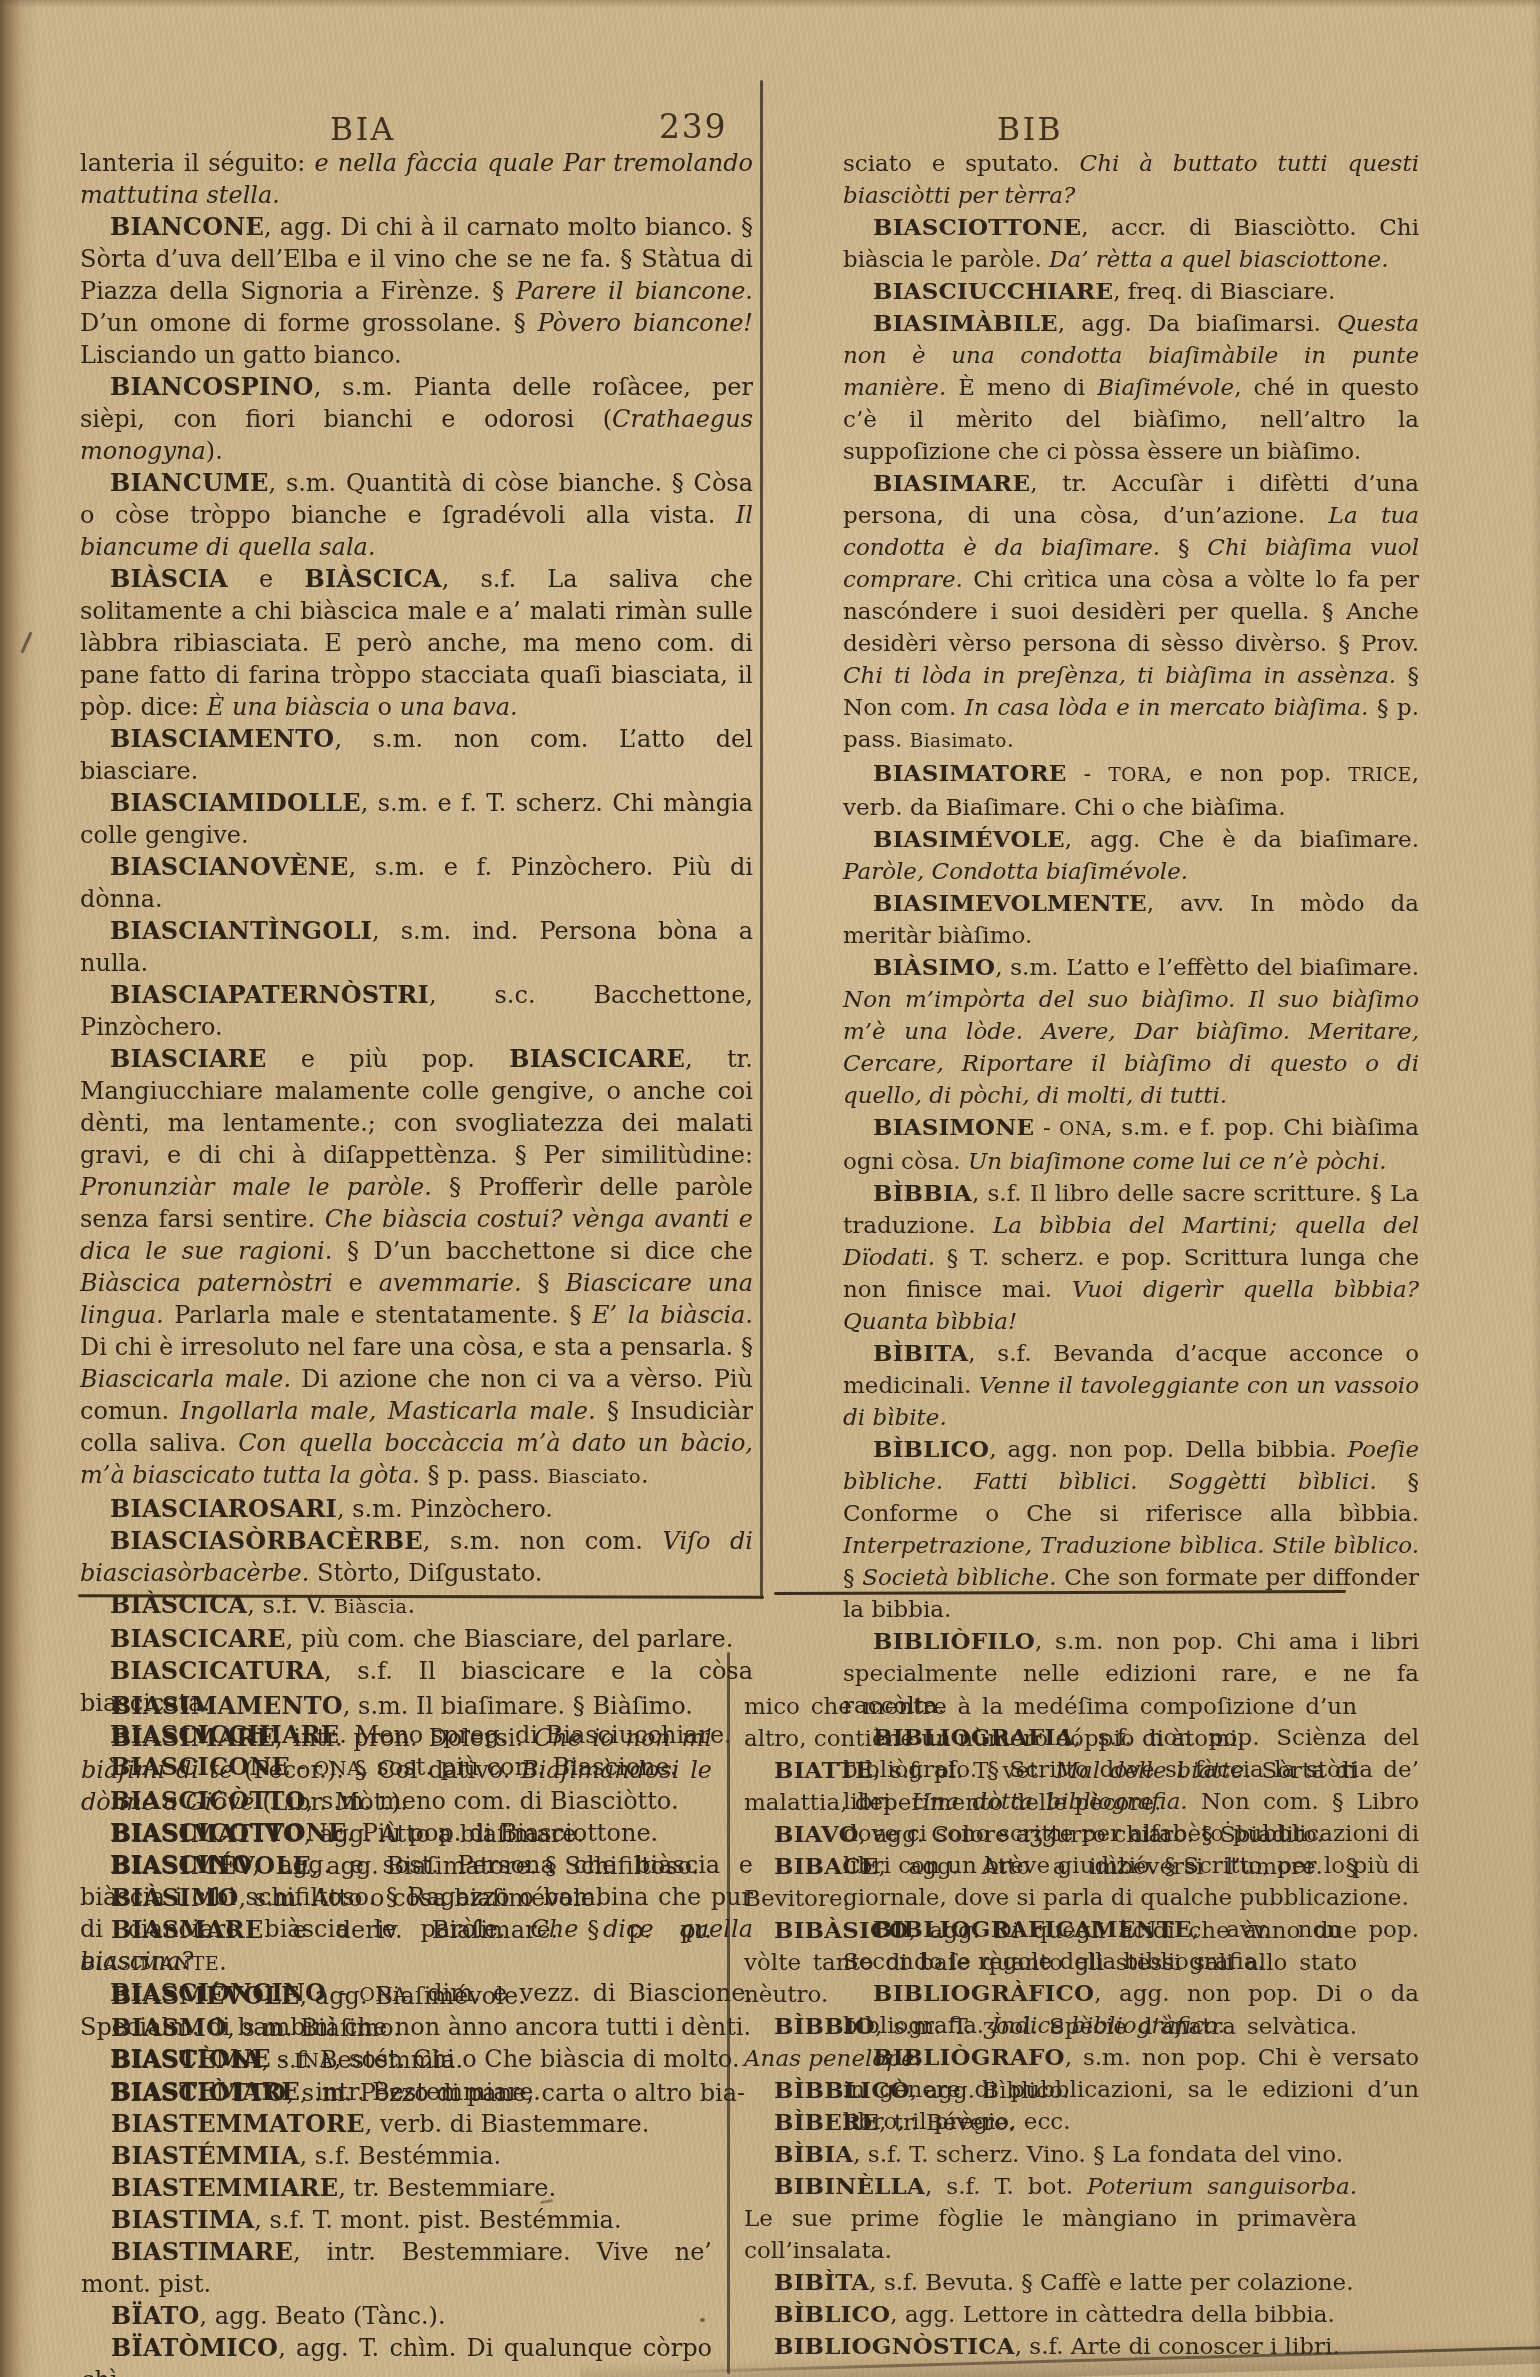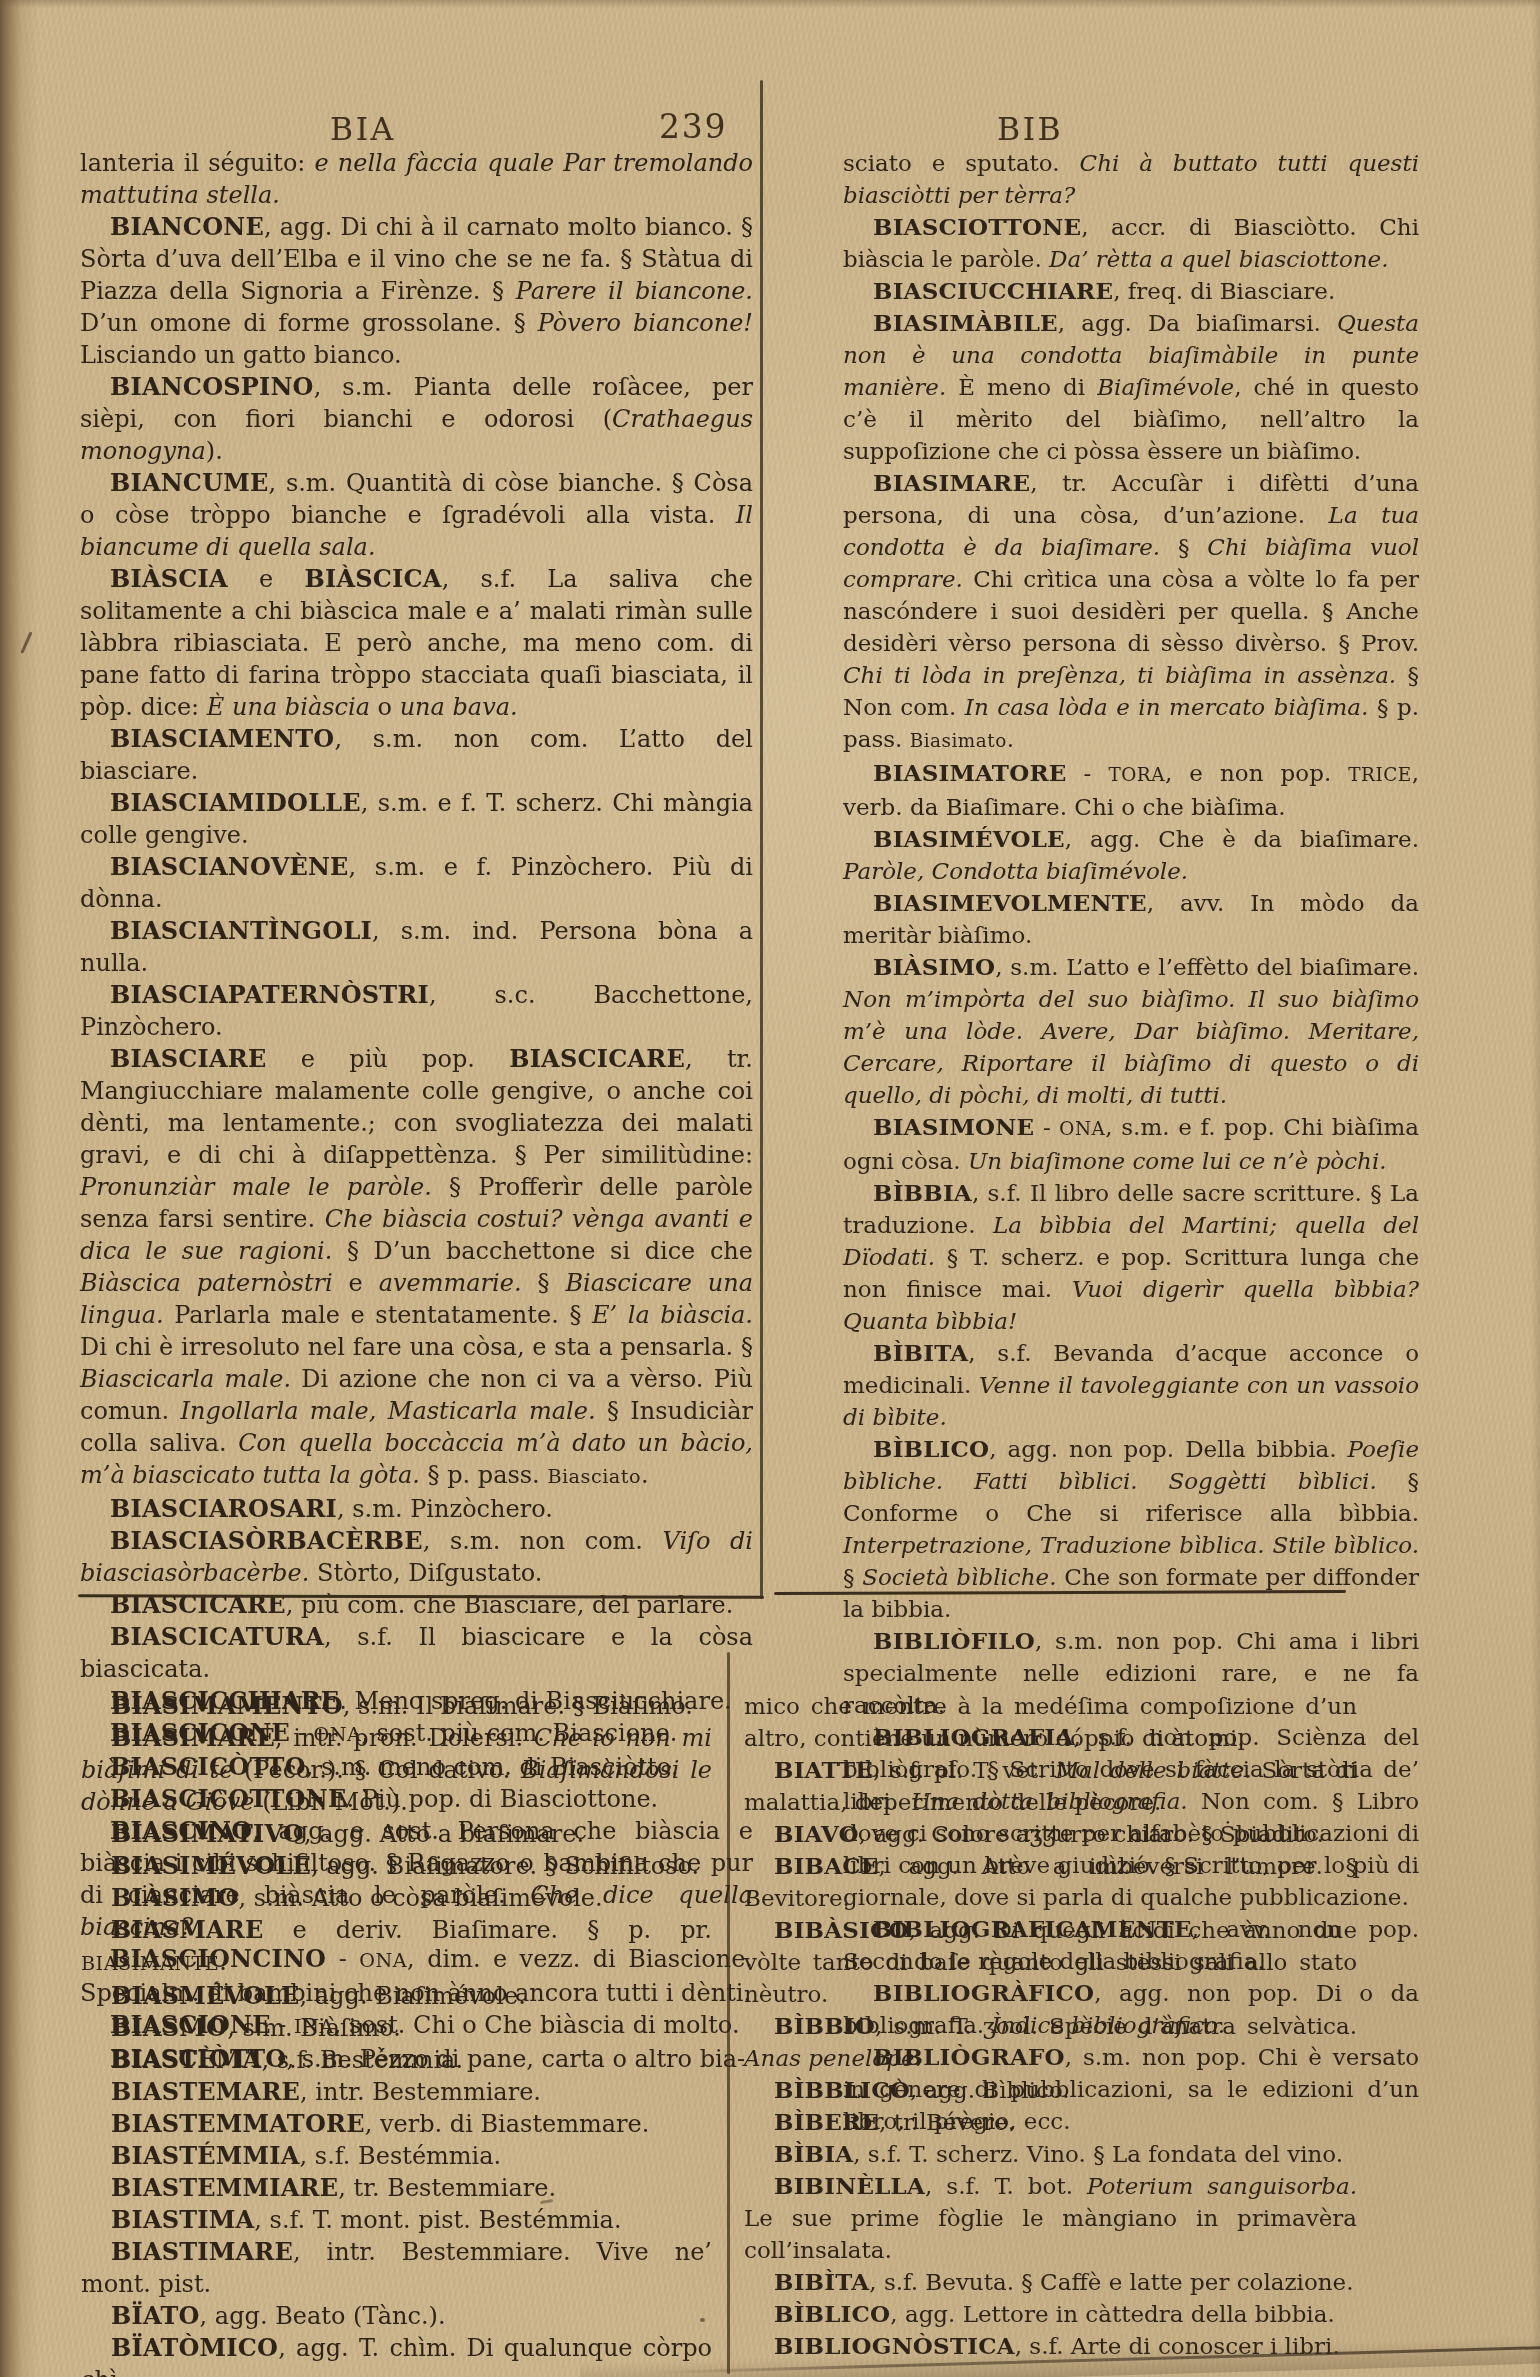--- a/index.html
+++ b/index.html
@@ -110,20 +110,21 @@
       <p class="entry"><span class="hw">BIANCUME</span><span class="rn">, s.m. Quantità di còse bianche. § Còsa o còse tròppo bianche e ſgradévoli alla vista. </span><span class="it">Il biancume di quella sala.</span></p>
       <p class="entry"><span class="hw">BIÀSCIA</span><span class="rn"> e </span><span class="hw">BIÀSCICA</span><span class="rn">, s.f. La saliva che solitamente a chi biàscica male e a’ malati rimàn sulle làbbra ribiasciata. E però anche, ma meno com. di pane fatto di farina tròppo stacciata quaſi biasciata, il pòp. dice: </span><span class="it">È una biàscia</span><span class="rn"> o </span><span class="it">una bava.</span></p>
       <p class="entry"><span class="hw">BIASCIAMENTO</span><span class="rn">, s.m. non com. L’atto del biasciare.</span></p>
       <p class="entry"><span class="hw">BIASCIAMIDOLLE</span><span class="rn">, s.m. e f. T. scherz. Chi màngia colle gengive.</span></p>
       <p class="entry"><span class="hw">BIASCIANOVÈNE</span><span class="rn">, s.m. e f. Pinzòchero. Più di dònna.</span></p>
       <p class="entry"><span class="hw">BIASCIANTÌNGOLI</span><span class="rn">, s.m. ind. Persona bòna a nulla.</span></p>
       <p class="entry"><span class="hw">BIASCIAPATERNÒSTRI</span><span class="rn">, s.c. Bacchettone, Pinzòchero.</span></p>
       <p class="entry"><span class="hw">BIASCIARE</span><span class="rn"> e più pop. </span><span class="hw">BIASCICARE</span><span class="rn">, tr. Mangiucchiare malamente colle gengive, o anche coi dènti, ma lentamente.; con svogliatezza dei malati gravi, e di chi à diſappettènza. § Per similitùdine: </span><span class="it">Pronunziàr male le paròle.</span><span class="rn"> § Profferìr delle paròle senza farsi sentire. </span><span class="it">Che biàscia costui? vènga avanti e dica le sue ragioni.</span><span class="rn"> § D’un bacchettone si dice che </span><span class="it">Biàscica paternòstri</span><span class="rn"> e </span><span class="it">avemmarie.</span><span class="rn"> § </span><span class="it">Biascicare una lingua.</span><span class="rn"> Parlarla male e stentatamente. § </span><span class="it">E’ la biàscia.</span><span class="rn"> Di chi è irresoluto nel fare una còsa, e sta a pensarla. § </span><span class="it">Biascicarla male.</span><span class="rn"> Di azione che non ci va a vèrso. Più comun. </span><span class="it">Ingollarla male, Masticarla male.</span><span class="rn"> § Insudiciàr colla saliva. </span><span class="it">Con quella boccàccia m’à dato un bàcio, m’à biascicato tutta la gòta.</span><span class="rn"> § p. pass. </span><span class="sc">Biasciato</span><span class="rn">.</span></p>
       <p class="entry"><span class="hw">BIASCIAROSARI</span><span class="rn">, s.m. Pinzòchero.</span></p>
       <p class="entry"><span class="hw">BIASCIASÒRBACÈRBE</span><span class="rn">, s.m. non com. </span><span class="it">Viſo di biasciasòrbacèrbe.</span><span class="rn"> Stòrto, Diſgustato.</span></p>
+      <p class="entry"><span class="hw">BIÀSCICA</span><span class="rn">, s.f. V. </span><span class="sc">Biàscia</span><span class="rn">.</span></p>
       <p class="entry"><span class="hw">BIASCICARE</span><span class="rn">, più com. che Biasciare, del parlare.</span></p>
       <p class="entry"><span class="hw">BIASCICATURA</span><span class="rn">, s.f. Il biascicare e la còsa biascicata.</span></p>
       <p class="entry"><span class="hw">BIASCICCHIARE</span><span class="rn">. Meno spreg. di Biasciucchiare.</span></p>
       <p class="entry"><span class="hw">BIASCICONE</span><span class="rn"> - </span><span class="sc">ONA</span><span class="rn">, sost. più com. Biascione.</span></p>
       <p class="entry"><span class="hw">BIASCICÒTTO</span><span class="rn">, s.m. meno com. di Biasciòtto.</span></p>
       <p class="entry"><span class="hw">BIASCICOTTONE</span><span class="rn">. Più pop. di Biasciottone.</span></p>
       <p class="entry"><span class="hw">BIASCINO</span><span class="rn">, agg. e sost. Persona che biàscia e biàscia i cibi schifiltoso. § Ragazzo o bambina che pur di cianciare biàscia le paròle. </span><span class="it">Che dice quella biascina?</span></p>
       <p class="entry"><span class="hw">BIASCIONCINO</span><span class="rn"> - </span><span class="sc">ONA</span><span class="rn">, dim. e vezz. di Biascione. Specialm. di bambini che non ànno ancora tutti i dènti.</span></p>
       <p class="entry"><span class="hw">BIASCIONE</span><span class="rn"> - </span><span class="sc">INA</span><span class="rn">, sost. Chi o Che biàscia di molto.</span></p>
       <p class="entry"><span class="hw">BIASCIÒTTO</span><span class="rn">, s.m. Pèzzo di pane, carta o altro bia-</span></p>

